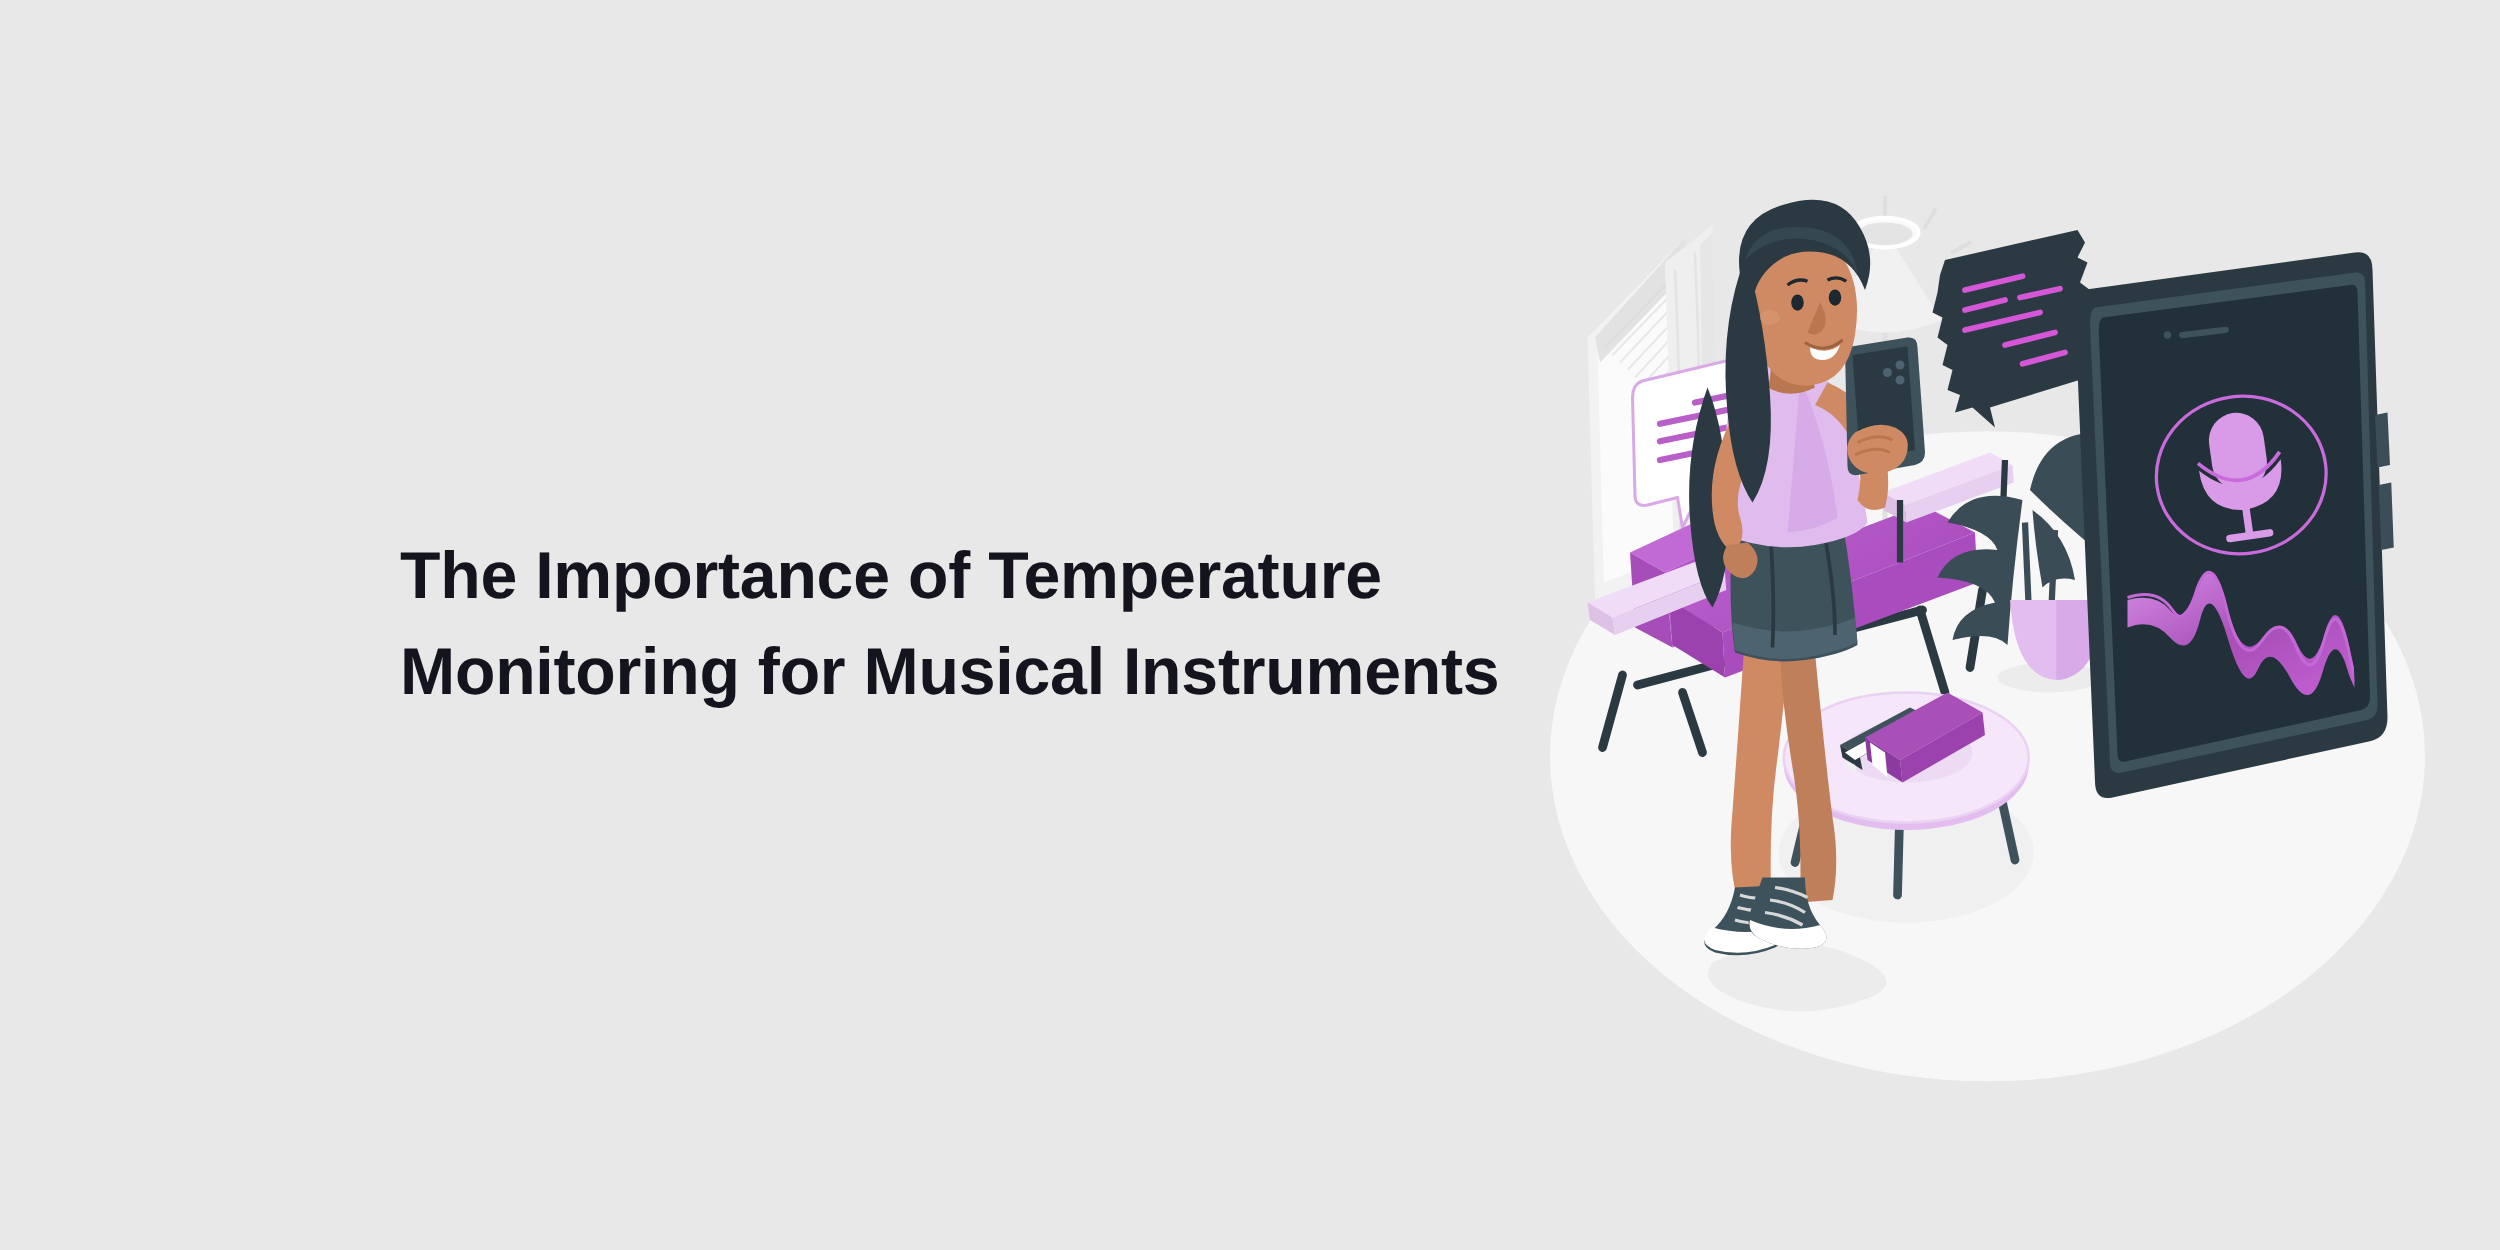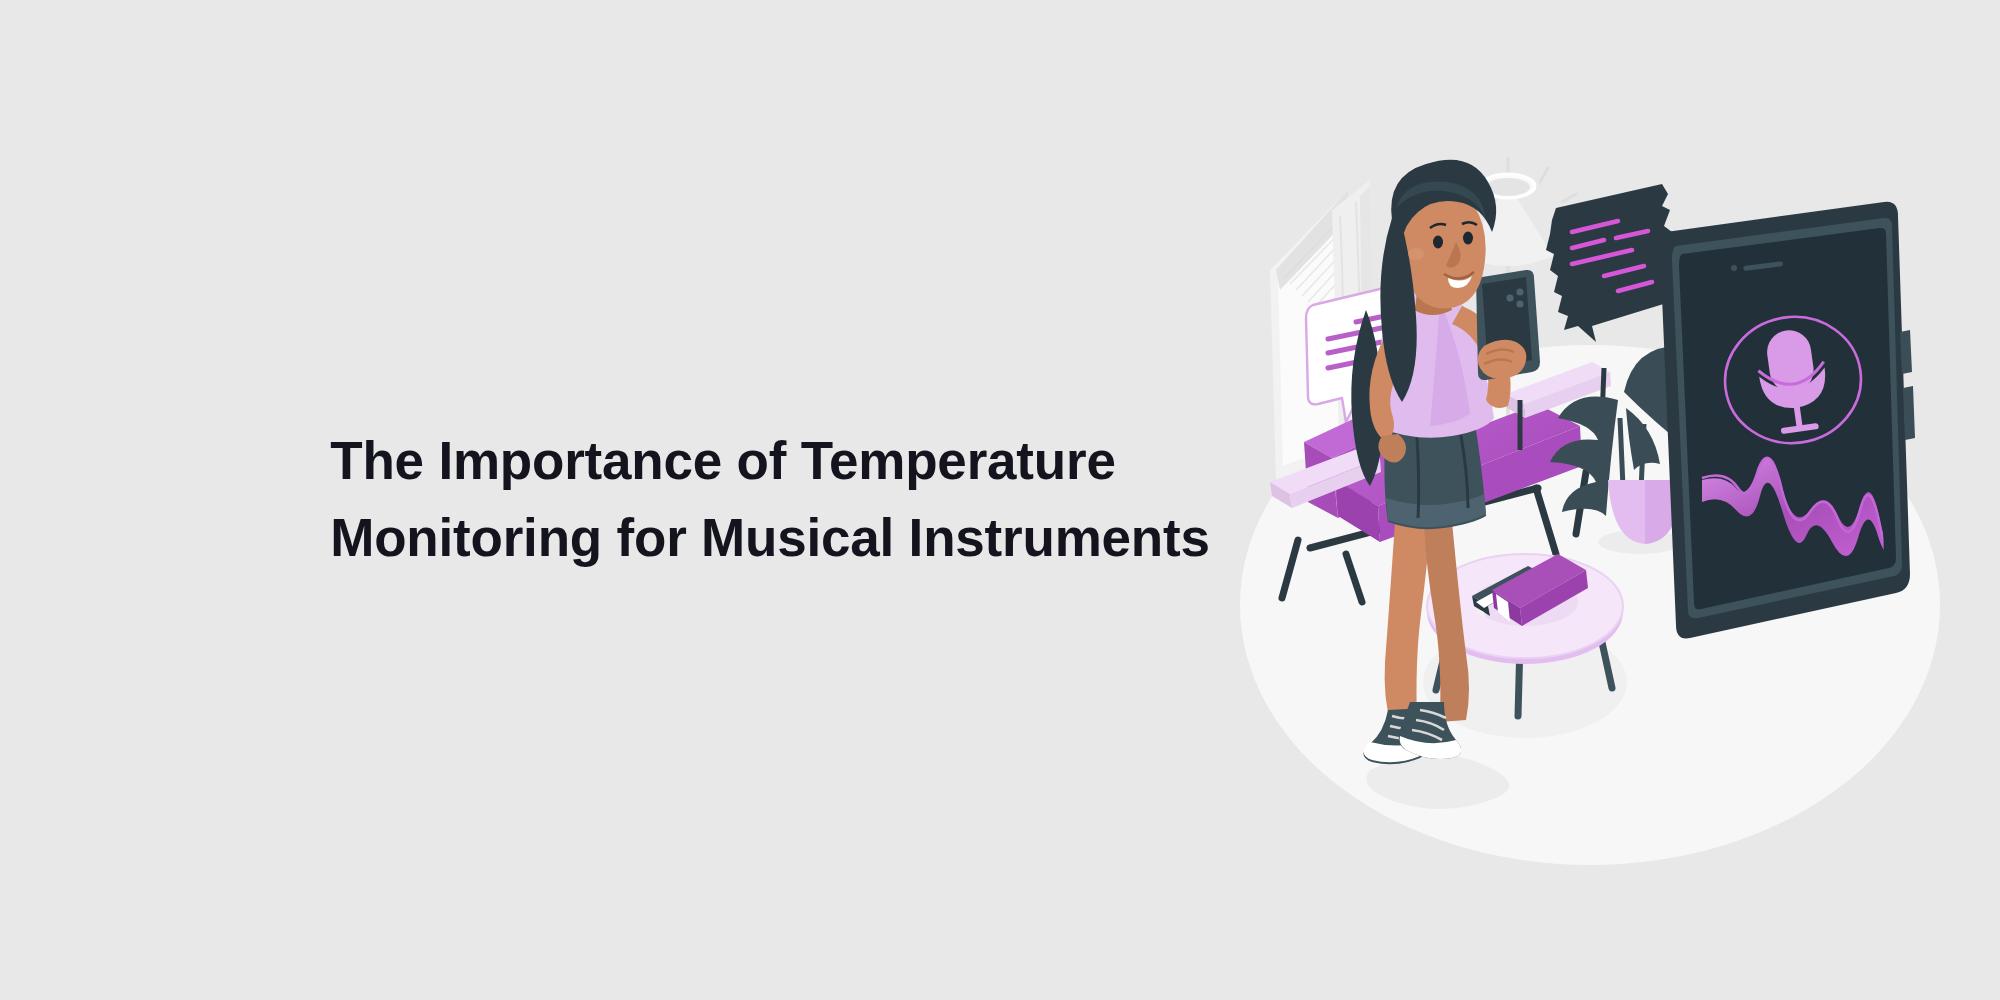--- a/index.html
+++ b/index.html
@@ -10,21 +10,21 @@
     overflow:hidden;position:relative;
   }
   .banner{
     position:absolute;inset:0;
     display:flex;align-items:center;
   }
   
   .text-col{
     position:absolute;
     left:320px;top:0;width:900px;height:1000px;
-    display:flex;flex-direction:column;justify-content:center;align-items:center;
+    display:flex;flex-direction:column;justify-content:center;
   }
   .headline{
     margin:0;
     font-size:53px;
     font-weight:700;
     line-height:1.45;
     letter-spacing:-0.2px;
     color:#14141e;
     font-family:"Liberation Sans", sans-serif;
     white-space:pre-line;

